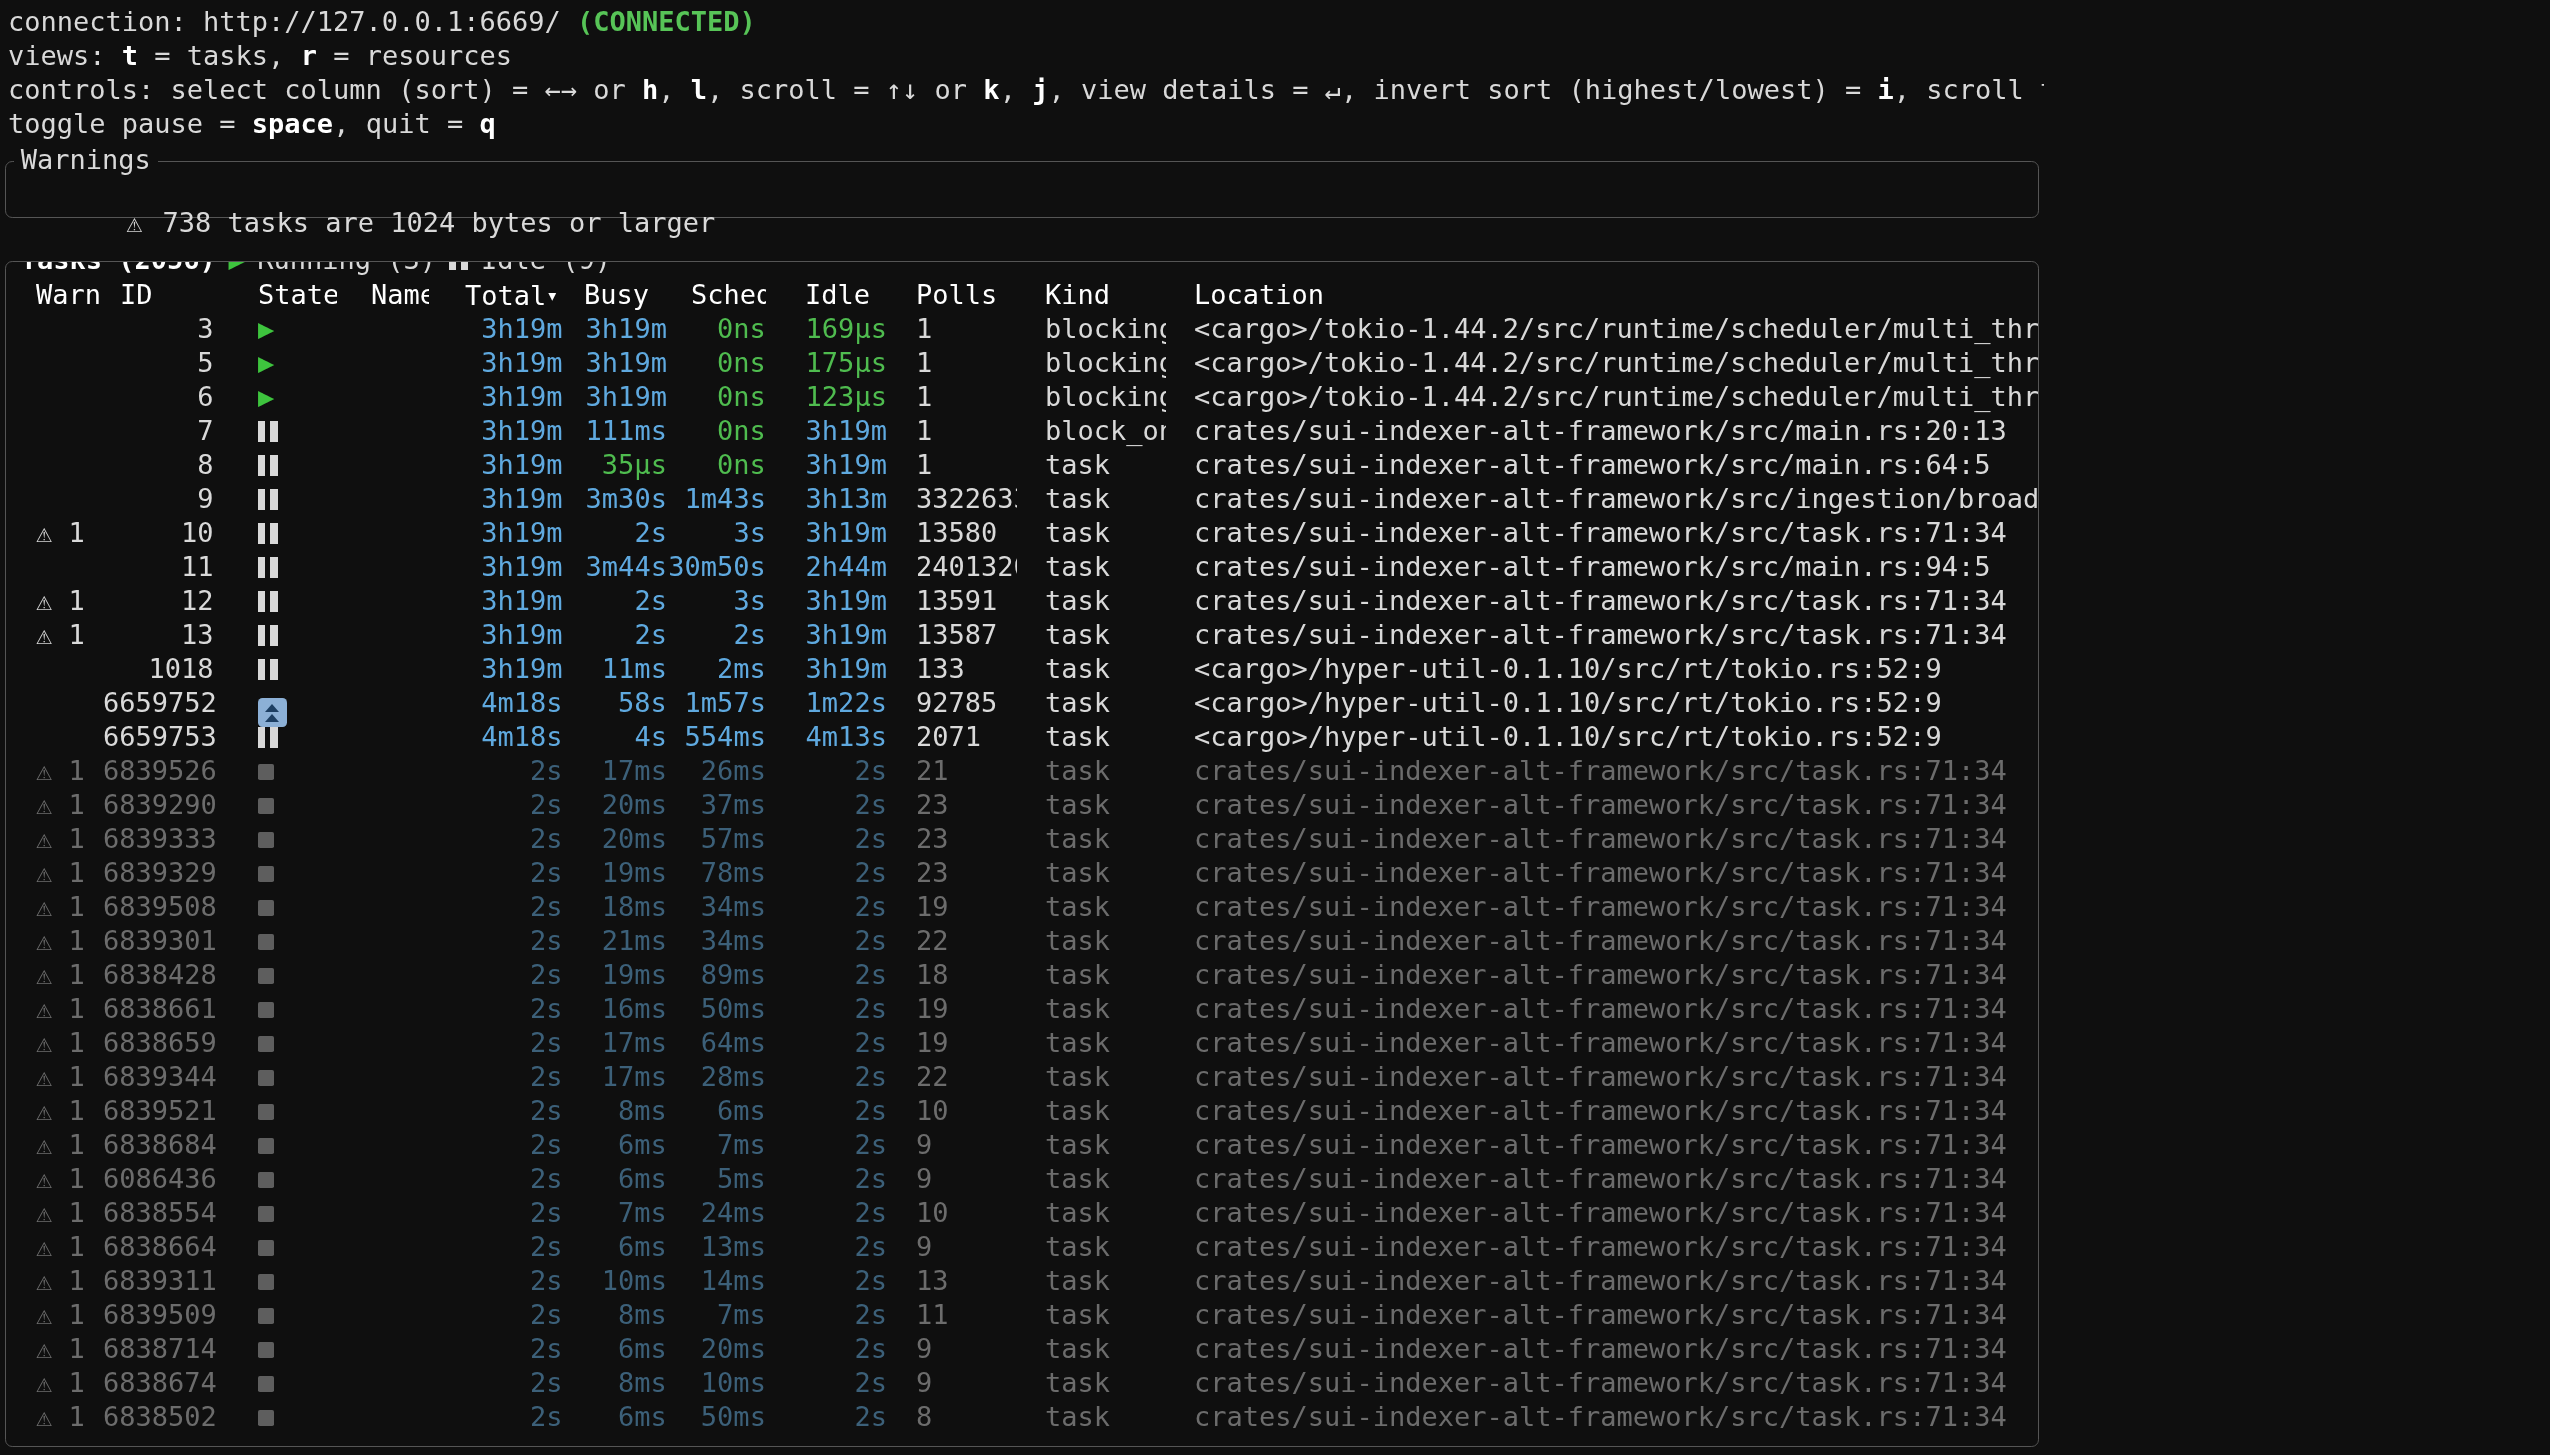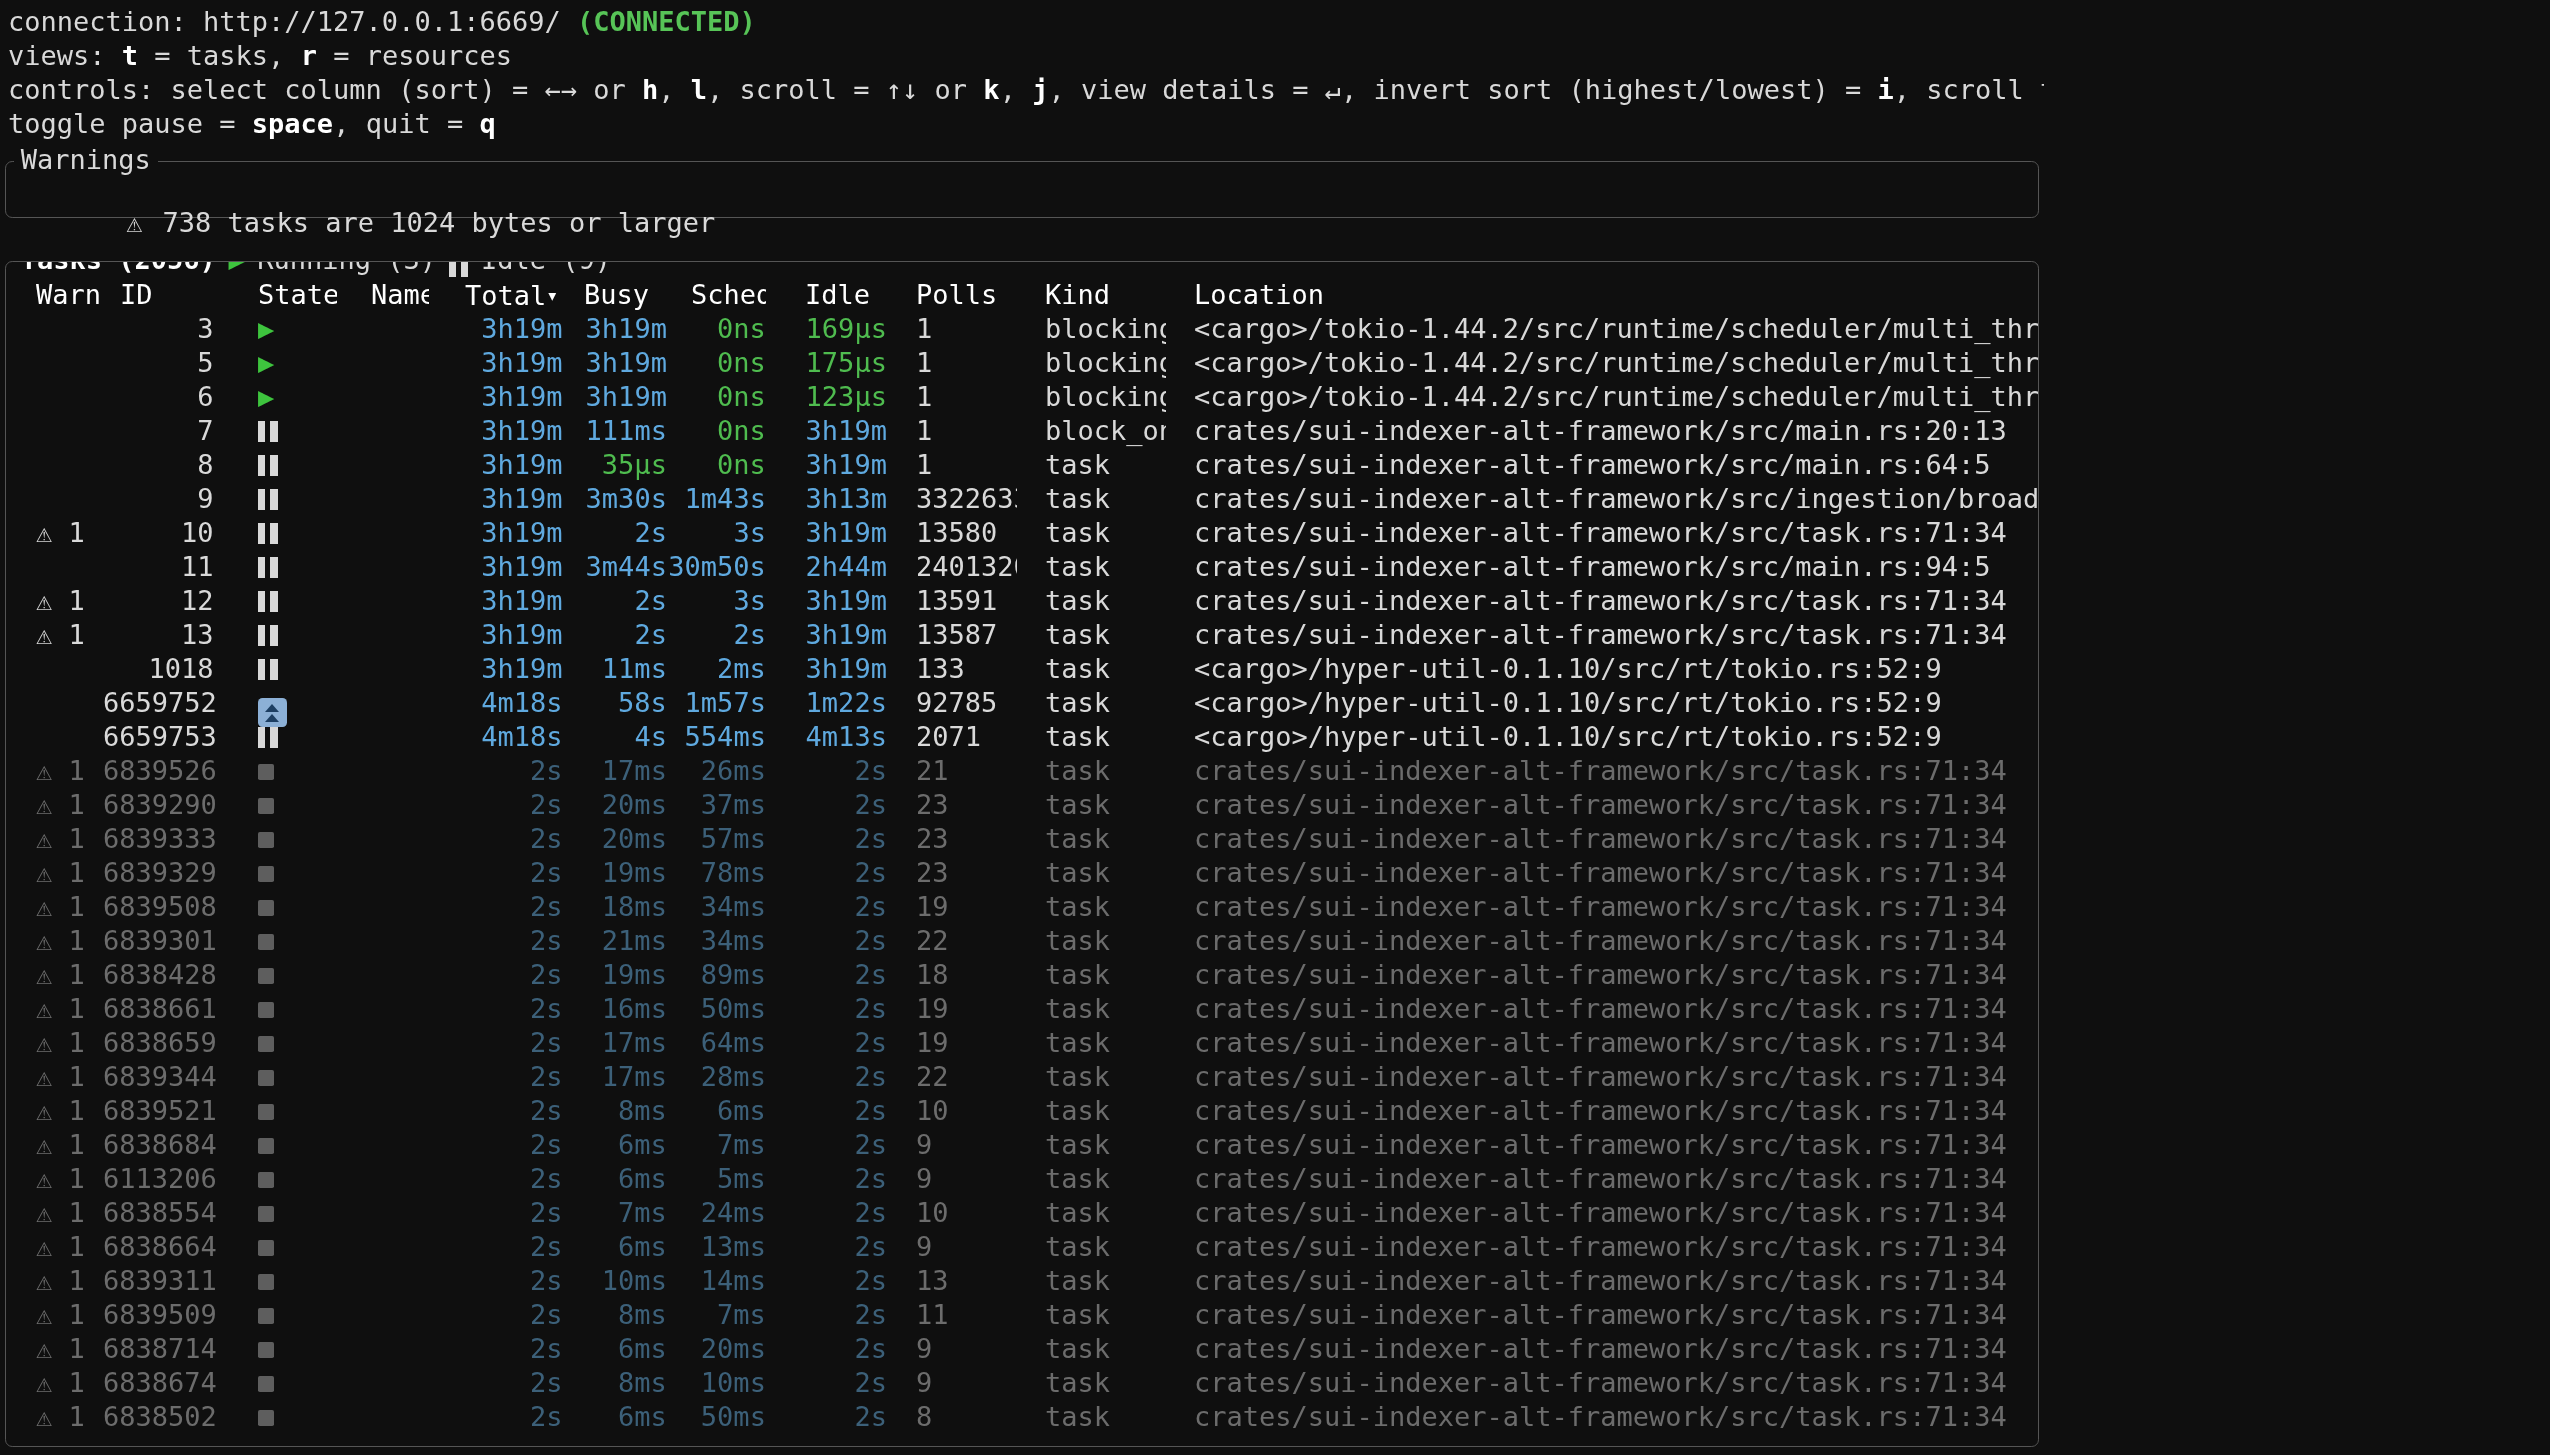--- a/index.html
+++ b/index.html
@@ -3,21 +3,21 @@
 <meta charset="utf-8">
 <style>
   html,body{margin:0;padding:0;background:#0f0f0f;width:2550px;height:1456px;overflow:hidden}
   body{color:#d9d9d9;font-family:"DejaVu Sans Mono","Liberation Mono","DejaVu Sans",monospace;font-size:27px;line-height:34px}
   .screen{width:2044px;height:1456px;position:relative;overflow:hidden}
   #status-lines{padding:4.5px 0 0 8px}
   .topline{white-space:pre;height:34px;overflow:hidden}
   .bold{font-weight:bold;color:#ffffff}
   .c-green{color:#57c457;font-weight:bold}
   .panel{position:relative;margin:0 5.4px;border:1.8px solid #555555;border-radius:7.2px;background:#0f0f0f}
-  .panel-title{position:absolute;top:-19px;left:7.2px;background:#0f0f0f;padding:0 7.2px;display:inline-flex;align-items:flex-end;gap:12.6px;white-space:pre}
+  .panel-title{position:absolute;top:-19px;left:7.2px;background:#0f0f0f;padding:0 7.2px;display:inline-flex;align-items:center;gap:12.6px;white-space:pre}
   .warnings-panel{margin-top:20.6px;height:57px;box-sizing:border-box;padding-top:10px}
   .warning-line{padding-left:22.4px;white-space:pre}
   .warning-line .msg{margin-left:20px}
   .warn-ico{color:#d2d2d2}
   .tasks-panel{margin-top:43px;height:1186px;box-sizing:border-box;padding-top:16px;overflow:hidden}
   .trow{display:grid;grid-template-columns:75px 117px 117px 92px 139px 99px 99px 121px 130px 149px 1183px minmax(0,1fr);padding-left:21.5px;height:34px;align-items:center}
   .cell{white-space:pre;overflow:hidden;line-height:34px}
   .col0{padding-left:8px}
   .col1{text-align:right;padding-right:6.3px}
   .col2{padding-left:38px}
@@ -439,21 +439,21 @@
           <div class="cell col5"><span class="dur-b">6ms</span></div>
           <div class="cell col6"><span class="dur-b">7ms</span></div>
           <div class="cell col7"><span class="dur-b">2s</span></div>
           <div class="cell col8">9</div>
           <div class="cell col9">task</div>
           <div class="cell col10">crates/sui-indexer-alt-framework/src/task.rs:71:34</div>
           <div class="cell col11"><span class="fields">size.bytes=</span></div>
         </div>
         <div class="trow dim">
           <div class="cell col0"><span class="warn-ico">⚠</span> 1</div>
-          <div class="cell col1">6113206</div>
+          <div class="cell col1">6086436</div>
           <div class="cell col2"><span class="st-done"></span></div>
           <div class="cell col3"></div>
           <div class="cell col4"><span class="dur-b">2s</span></div>
           <div class="cell col5"><span class="dur-b">6ms</span></div>
           <div class="cell col6"><span class="dur-b">5ms</span></div>
           <div class="cell col7"><span class="dur-b">2s</span></div>
           <div class="cell col8">9</div>
           <div class="cell col9">task</div>
           <div class="cell col10">crates/sui-indexer-alt-framework/src/task.rs:71:34</div>
           <div class="cell col11"><span class="fields">size.bytes=</span></div>

